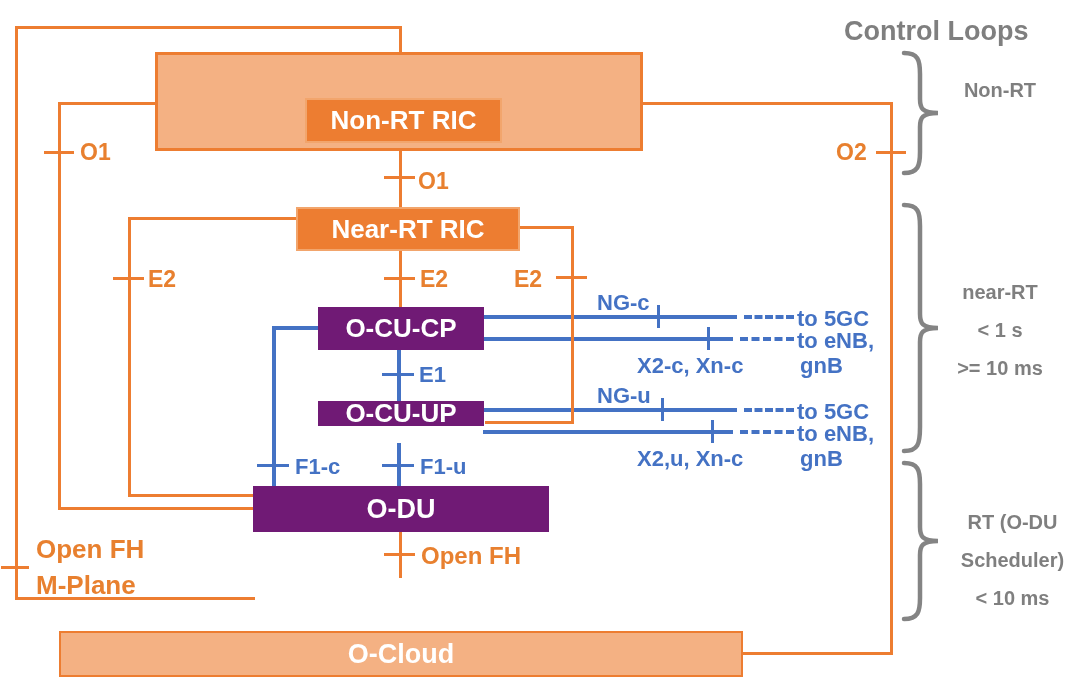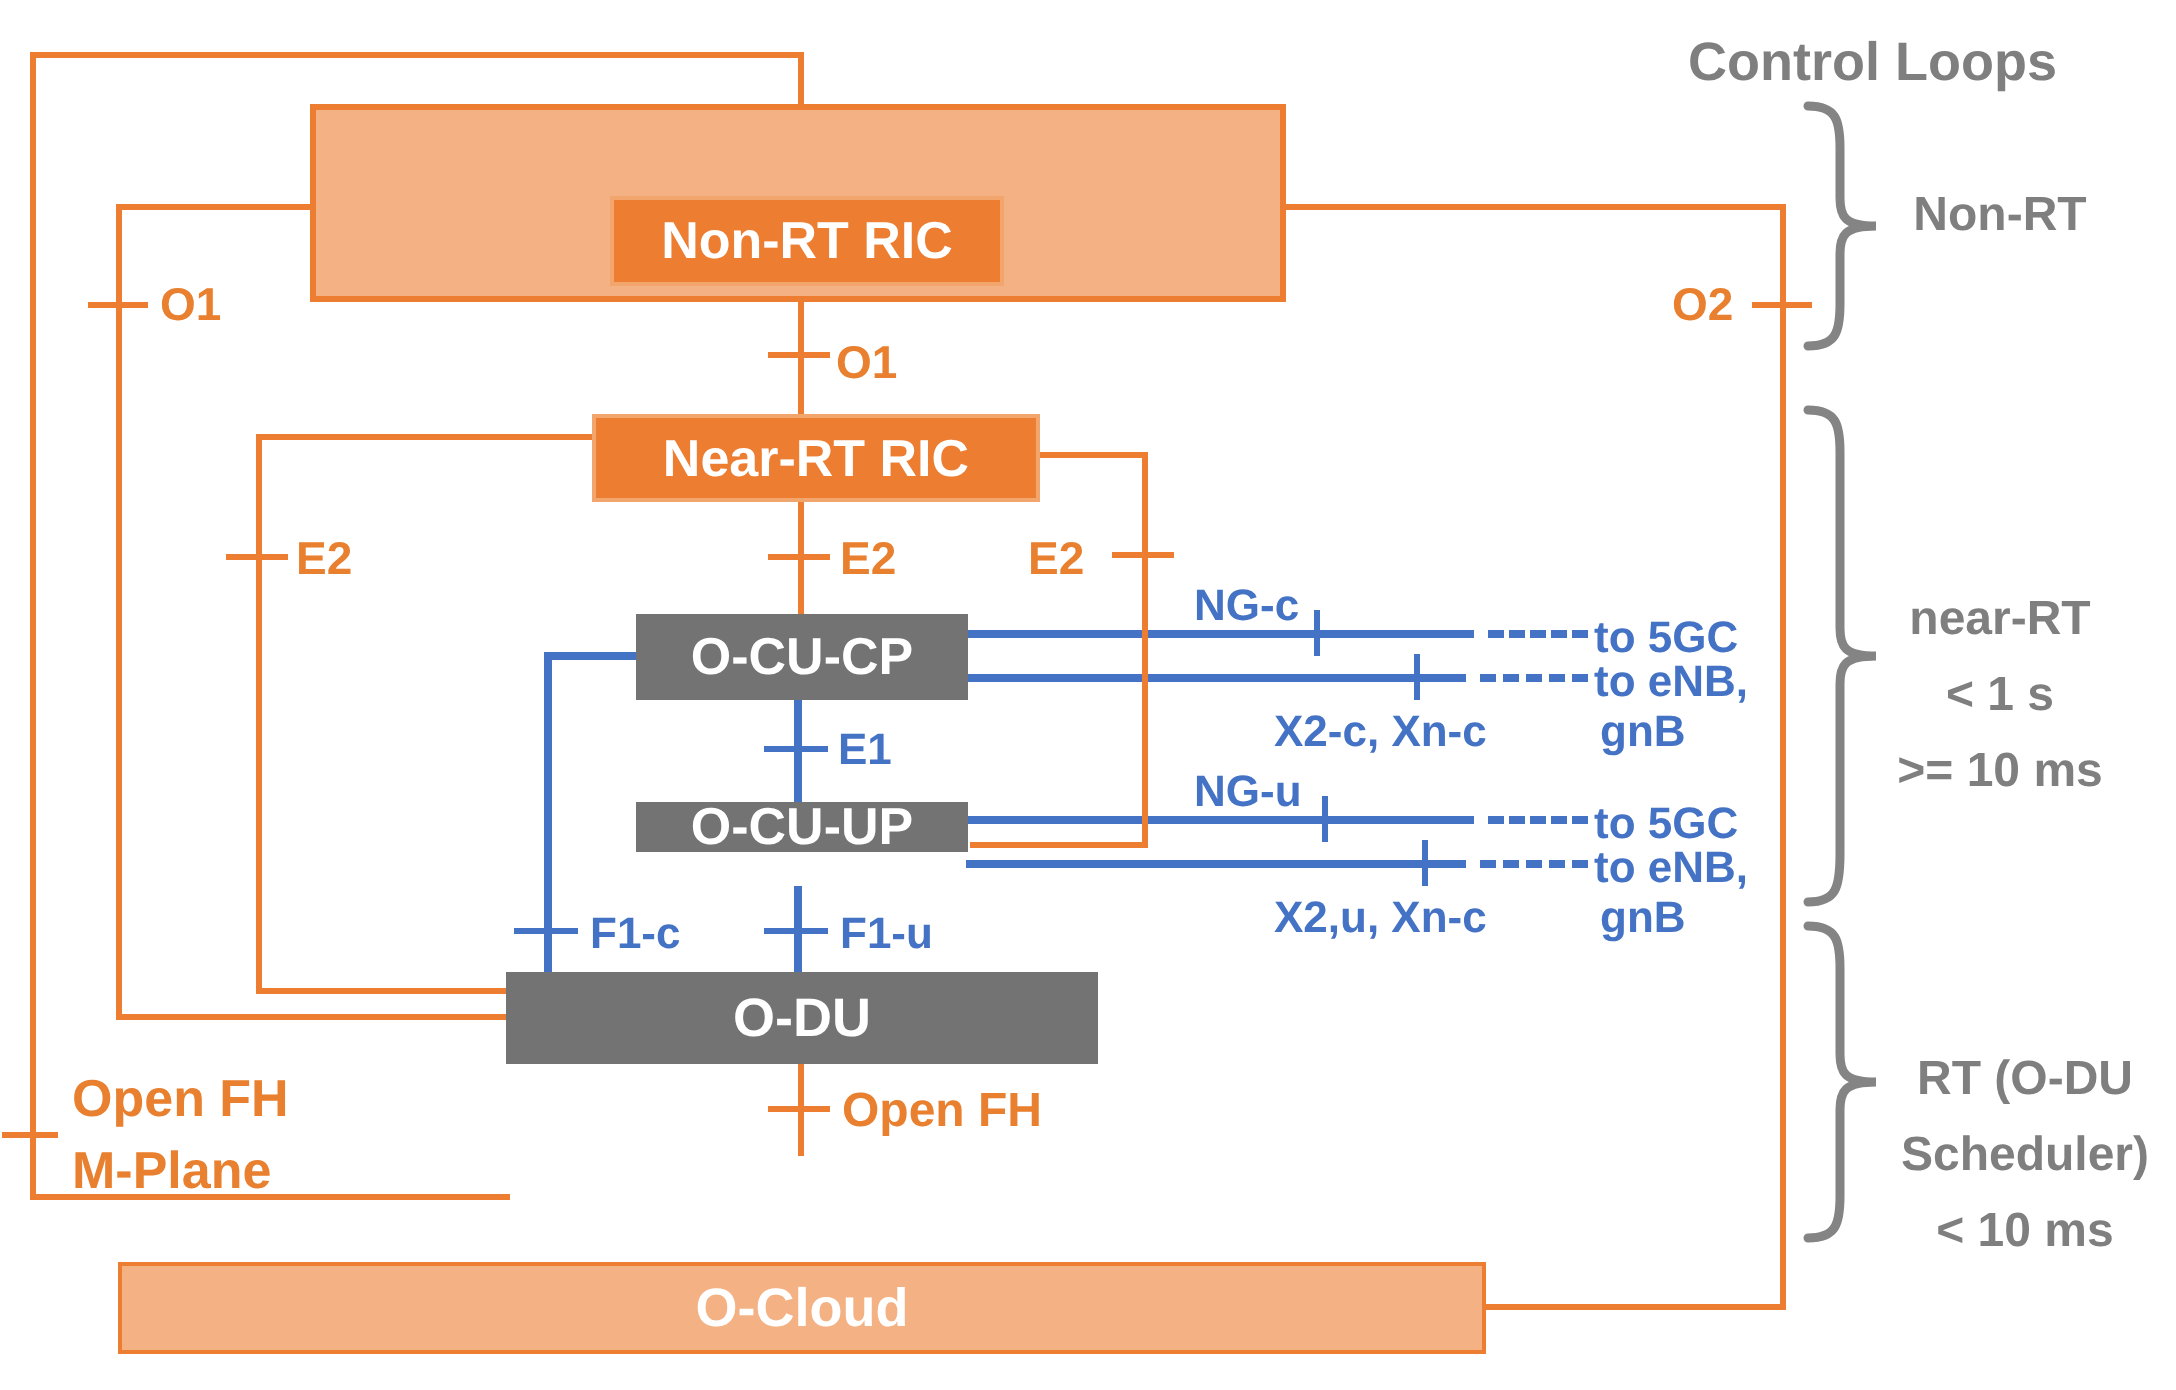--- a/index.html
+++ b/index.html
@@ -16,22 +16,22 @@
   
   .lbl { position:absolute; white-space:nowrap; }
   .lbl-o { color:#E8802F; font-size:23px; }
   .lbl-b { color:#4472C4; font-size:22px; }
   .lbl-g { color:#7F7F7F; font-size:24px; }
   
   .box { position:absolute; display:flex; align-items:center; justify-content:center;
          color:#ffffff; box-sizing:border-box; }
   .box-light { background:#F4B183; border:3px solid #ED7D31; }
   .box-dark  { background:#ED7D31; border:2px solid #F2A56C; }
-  .box-blue  { background:#737373; }
-  .loop-block { position:absolute; color:#7F7F7F; font-size:24px; text-align:center;margin-top:18px; }
+  .box-blue  { background:#701a75; }
+  .loop-block { position:absolute; color:#7F7F7F; font-size:20px; text-align:center; }
   .brace { position:absolute; }
   .brace path { fill:none; stroke:#848484; stroke-width:4.5; stroke-linecap:round; }
 </style>
 </head>
 <body>
 
 <div id="stage">
 
   <div class="lo" style="left:399px;top:26px;width:3px;height:28px"></div>
   <div class="lo" style="left:15px;top:26px;width:387px;height:3px"></div>

